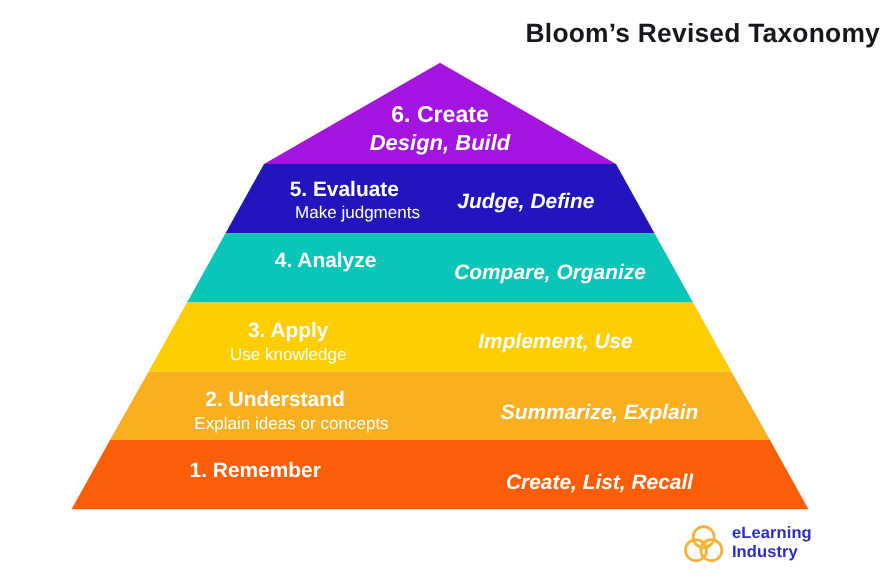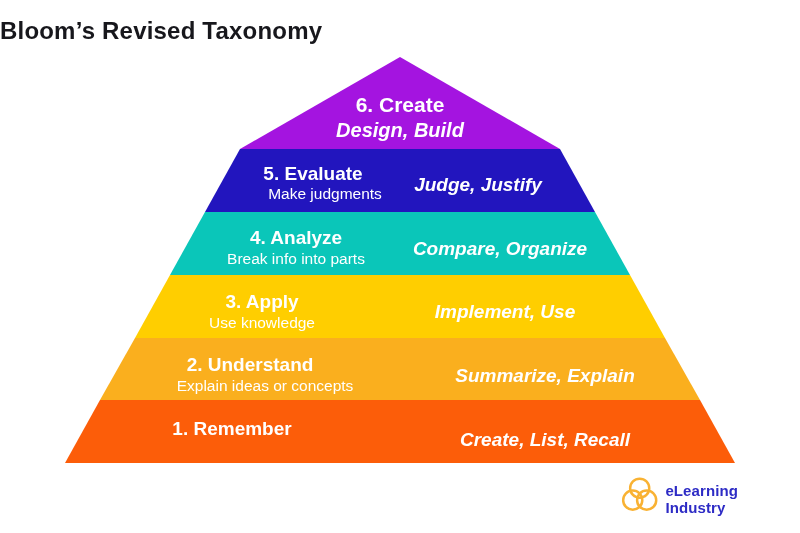--- a/index.html
+++ b/index.html
@@ -1,28 +1,28 @@
 <!DOCTYPE html>
 <html><head>
 <meta charset="utf-8">
 <style>
   html,body{margin:0;padding:0;background:#fff;}
   body{width:800px;height:533px;overflow:hidden;font-family:"Liberation Sans",sans-serif;}
   .stage{position:relative;width:800px;height:533px;background:#fff;}
-  .title{position:absolute;top:17px;left:0;width:100%;margin:0;text-align:left;
+  .title{position:absolute;top:17px;left:0;width:100%;margin:0;text-align:right;
          font-size:24px;font-weight:bold;color:#17171c;letter-spacing:.2px;}
   .pyramid-svg{position:absolute;left:0;top:0;}
   .txt{position:absolute;transform:translate(-50%,-50%);color:#ffffff;
        white-space:nowrap;text-align:center;line-height:1;}
   .lvl-name{font-size:19px;font-weight:bold;}
   .lvl-sub{font-size:15.5px;font-weight:normal;}
   .lvl-kw{font-size:19px;font-weight:bold;font-style:italic;}
   .lvl6-name{font-size:21px;font-weight:bold;}
   .lvl6-kw{font-size:20px;font-weight:bold;font-style:italic;}
-  .logo{position:absolute;left:621px;top:476px;display:flex;align-items:flex-end;gap:7px;}
+  .logo{position:absolute;left:621px;top:476px;display:flex;align-items:flex-start;gap:7px;}
   .logo-text{font-size:15px;font-weight:bold;letter-spacing:.1px;}
 </style>
 </head>
 <body>
 
 <div class="stage">
 
   <h1 class="title">Bloom’s Revised Taxonomy</h1>
 
   <svg class="pyramid-svg" width="800" height="533" viewBox="0 0 800 533">
@@ -32,24 +32,23 @@
     <polygon points="170,275 630,275 665,338 135,338" fill="#FFCE00"></polygon>
     <polygon points="135,338 665,338 700,400 100,400" fill="#FAAF1E"></polygon>
     <polygon points="100,400 700,400 735,463 65,463" fill="#FC5D09"></polygon>
   </svg>
 
   <div class="txt lvl6-name" style="left:400px;top:104px">6. Create</div>
   <div class="txt lvl6-kw" style="left:400px;top:130px">Design, Build</div>
 
   <div class="txt lvl-name" style="left:313px;top:173px">5. Evaluate</div>
   <div class="txt lvl-sub" style="left:325px;top:194px">Make judgments</div>
-  <div class="txt lvl-kw" style="left:478px;top:184px">Judge, Justify</div>
+  <div class="txt lvl-kw" style="left:478px;top:184px">Judge, Define</div>
 
   <div class="txt lvl-name" style="left:296px;top:237px">4. Analyze</div>
-  <div class="txt lvl-sub" style="left:296px;top:259px">Break info into parts</div>
   <div class="txt lvl-kw" style="left:500px;top:248px">Compare, Organize</div>
 
   <div class="txt lvl-name" style="left:262px;top:301px">3. Apply</div>
   <div class="txt lvl-sub" style="left:262px;top:323px">Use knowledge</div>
   <div class="txt lvl-kw" style="left:505px;top:311px">Implement, Use</div>
 
   <div class="txt lvl-name" style="left:250px;top:364px">2. Understand</div>
   <div class="txt lvl-sub" style="left:265px;top:386px">Explain ideas or concepts</div>
   <div class="txt lvl-kw" style="left:545px;top:375px">Summarize, Explain</div>
 

